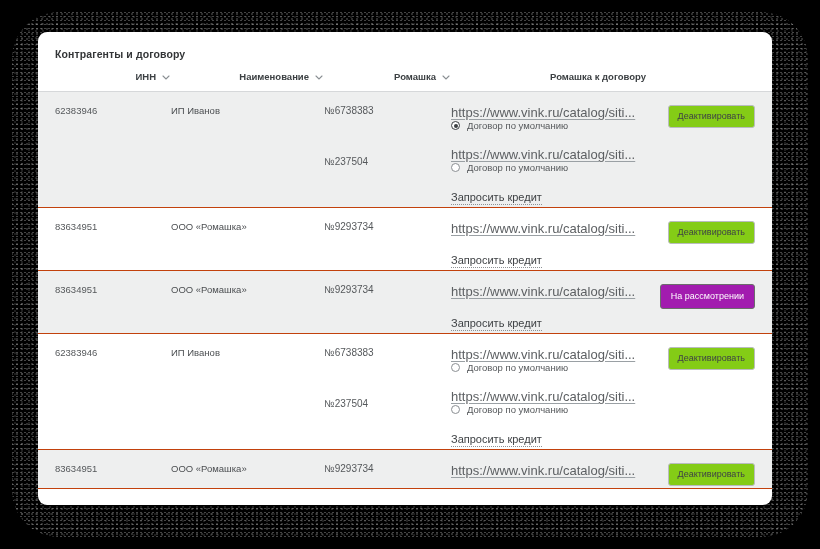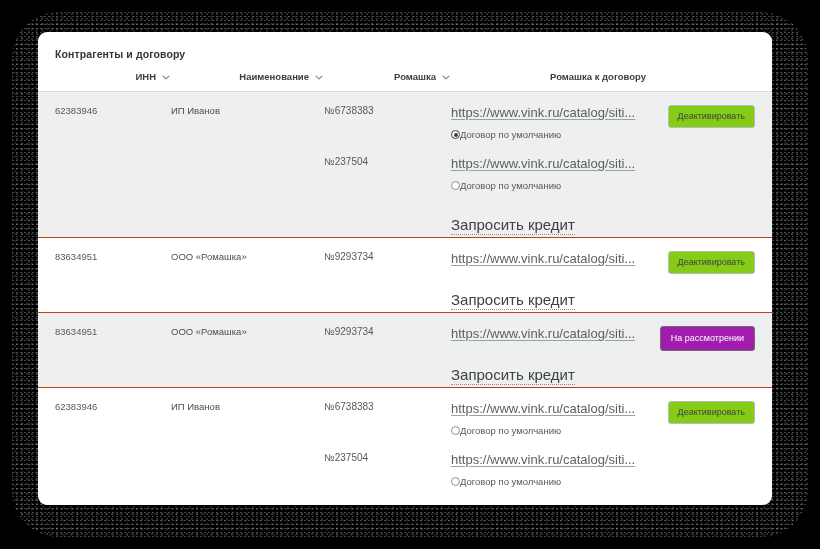--- a/index.html
+++ b/index.html
@@ -108,21 +108,21 @@
     text-decoration: underline;
     text-decoration-color: #9aa0a4;
     text-underline-offset: 2px;
     white-space: nowrap;
     display: inline-block;
     cursor: pointer;
   }
   .radio-line {
     display: flex;
     align-items: center;
-    margin-top: 9px;
+    gap: 7px;
     cursor: pointer;
   }
   .radio {
     width: 9px; height: 9px;
     border: 1px solid #8b8f93;
     border-radius: 50%;
     background: #fff;
     flex: 0 0 auto;
     position: relative;
   }
@@ -132,22 +132,22 @@
     position: absolute;
     left: 1.6px; top: 1.6px;
     width: 4.2px; height: 4.2px;
     border-radius: 50%;
     background: #3c4043;
   }
   .radio-label { font-size: 9.5px; color: #55585b; white-space: nowrap; }
 
   .credit-link {
     display: inline-block;
-    margin-top: 25px;
-    font-size: 15px;
+    margin-top: 18px;
+    font-size: 11px;
     color: #3f4245;
     border-bottom: 1px dotted #8d9194;
     padding-bottom: 1px;
     cursor: pointer;
   }
 
   
   .dog-val { font-size: 10px; color: #55585b; white-space: nowrap; }
   .dog-val + .dog-val { margin-top: 40px; }
 

